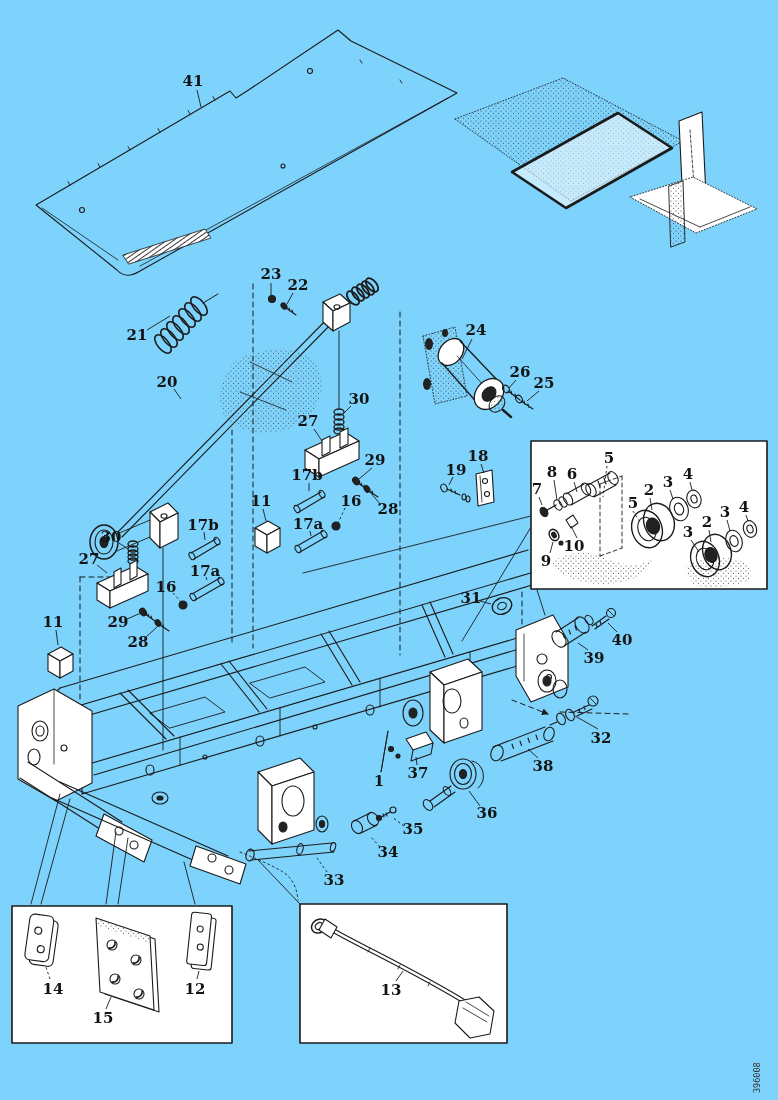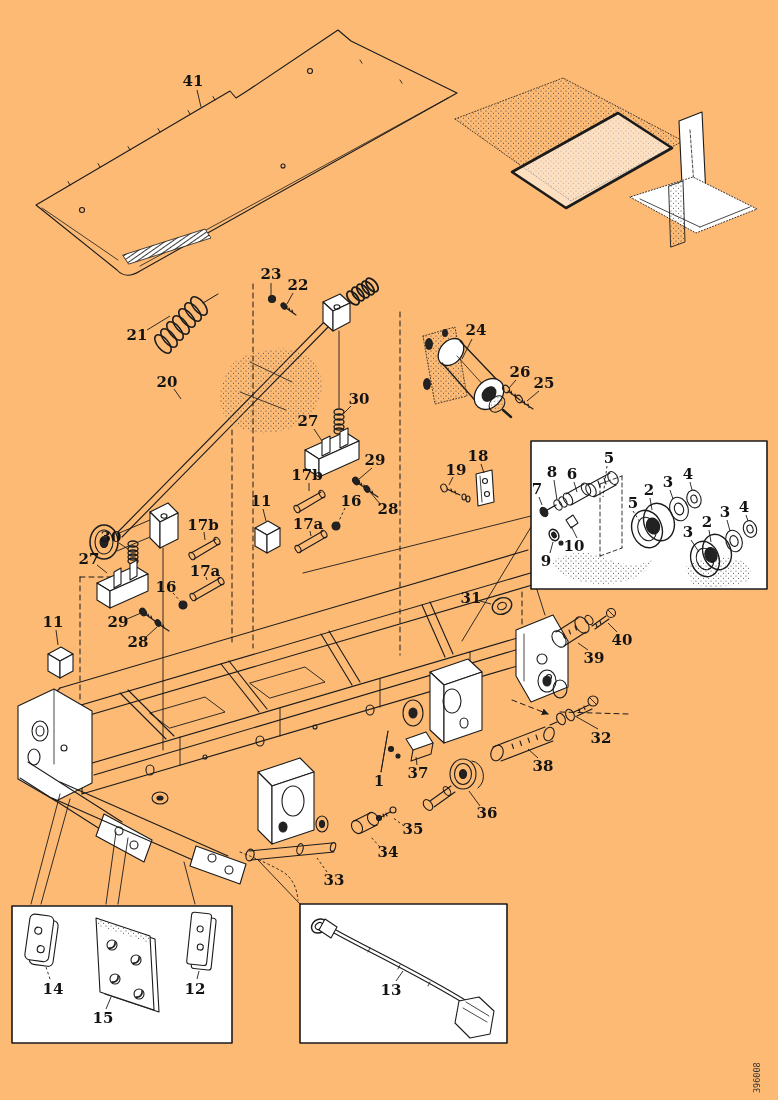--- a/index.html
+++ b/index.html
@@ -1,16 +1,16 @@
 <!DOCTYPE html>
 <html><head>
 <meta charset="utf-8">
 <style>
   html,body{margin:0;padding:0;background:#ffffff;}
-  .page{position:relative;width:778px;height:1100px;background:#fdba74;overflow:hidden;}
+  .page{position:relative;width:778px;height:1100px;background:#7dd3fc;overflow:hidden;}
   svg{display:block;}
   #callouts text{
     font-family:"DejaVu Serif", serif;
     font-weight:700;font-size:15px;fill:#141414;
     text-anchor:middle;dominant-baseline:central;
   }
   .drawnum{font-family:"DejaVu Sans Mono", monospace;font-size:8.5px;fill:#333;}
 </style>
 </head>
 <body>

